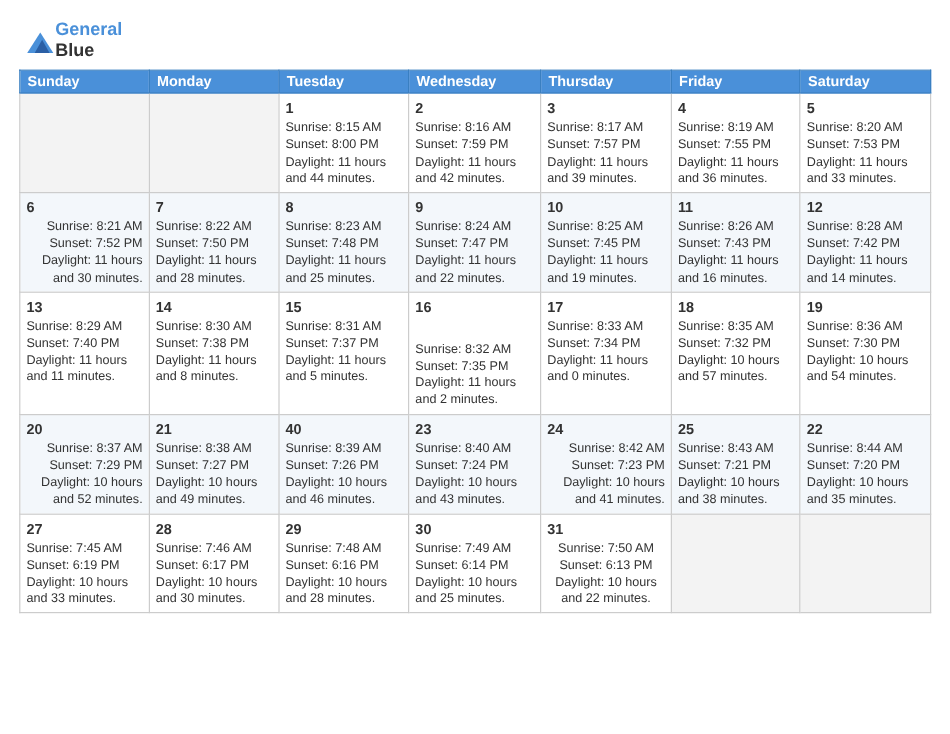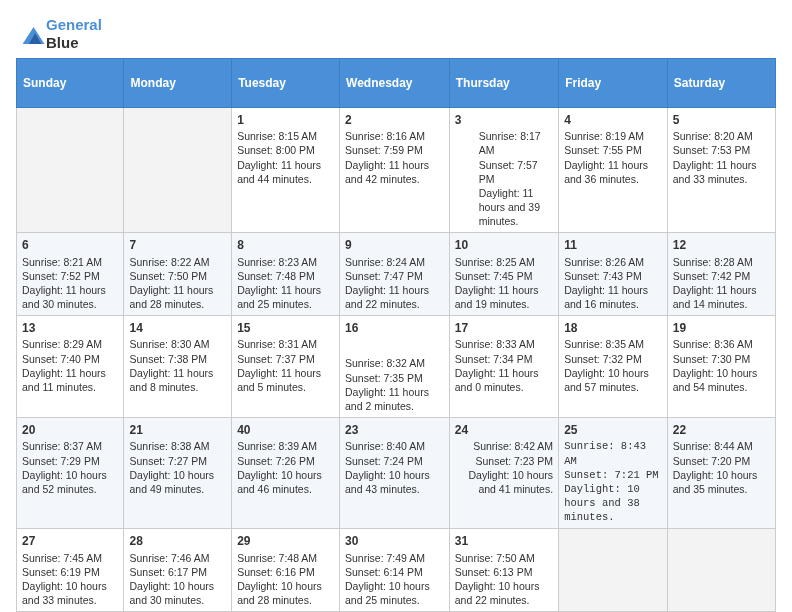--- a/index.html
+++ b/index.html
@@ -57,21 +57,21 @@
     .calendar {
       width: 100%;
       border-collapse: collapse;
       margin-top: 6px;
       font-size: 11px;
     }
     .calendar thead tr th {
       background: #4a90d9;
       color: #fff;
       text-align: left;
-      padding: 17px 6px;
+      padding: 2px 6px;
       font-size: 12px;
       font-weight: bold;
       border: 1px solid #3a7fc1;
     }
     .calendar tbody tr td {
       border: 1px solid #ccc;
       vertical-align: top;
       padding: 4px 5px;
       min-height: 70px;
       width: 113px;
@@ -145,41 +145,41 @@
 Daylight: 11 hours and 44 minutes.</div>
           </td>
           <td>
             <span class="day-num">2</span>
             <div class="day-info" style="white-space: pre-line;">Sunrise: 8:16 AM
 Sunset: 7:59 PM
 Daylight: 11 hours and 42 minutes.</div>
           </td>
           <td>
             <span class="day-num">3</span>
-            <div class="day-info" style="white-space: pre-line; margin-left: 24px;">Sunrise: 8:17 AM
+            <div class="day-info" style="white-space: pre-line;">Sunrise: 8:17 AM
 Sunset: 7:57 PM
 Daylight: 11 hours and 39 minutes.</div>
           </td>
           <td>
             <span class="day-num">4</span>
             <div class="day-info" style="white-space: pre-line;">Sunrise: 8:19 AM
 Sunset: 7:55 PM
 Daylight: 11 hours and 36 minutes.</div>
           </td>
           <td>
             <span class="day-num">5</span>
             <div class="day-info" style="white-space: pre-line;">Sunrise: 8:20 AM
 Sunset: 7:53 PM
 Daylight: 11 hours and 33 minutes.</div>
           </td>
         </tr>
         <tr>
           <td>
             <span class="day-num">6</span>
-            <div class="day-info" style="white-space: pre-line;">Sunrise: 8:21 AM
+            <div class="day-info" style="white-space: pre-line; text-align: right;">Sunrise: 8:21 AM
 Sunset: 7:52 PM
 Daylight: 11 hours and 30 minutes.</div>
           </td>
           <td>
             <span class="day-num">7</span>
             <div class="day-info" style="white-space: pre-line;">Sunrise: 8:22 AM
 Sunset: 7:50 PM
 Daylight: 11 hours and 28 minutes.</div>
           </td>
           <td>
@@ -253,21 +253,21 @@
           <td>
             <span class="day-num">19</span>
             <div class="day-info" style="white-space: pre-line;">Sunrise: 8:36 AM
 Sunset: 7:30 PM
 Daylight: 10 hours and 54 minutes.</div>
           </td>
         </tr>
         <tr>
           <td>
             <span class="day-num">20</span>
-            <div class="day-info" style="white-space: pre-line;">Sunrise: 8:37 AM
+            <div class="day-info" style="white-space: pre-line; text-align: right;">Sunrise: 8:37 AM
 Sunset: 7:29 PM
 Daylight: 10 hours and 52 minutes.</div>
           </td>
           <td>
             <span class="day-num">21</span>
             <div class="day-info" style="white-space: pre-line;">Sunrise: 8:38 AM
 Sunset: 7:27 PM
 Daylight: 10 hours and 49 minutes.</div>
           </td>
           <td>
@@ -283,21 +283,21 @@
 Daylight: 10 hours and 43 minutes.</div>
           </td>
           <td>
             <span class="day-num">24</span>
             <div class="day-info" style="white-space: pre-line; text-align: right;">Sunrise: 8:42 AM
 Sunset: 7:23 PM
 Daylight: 10 hours and 41 minutes.</div>
           </td>
           <td>
             <span class="day-num">25</span>
-            <div class="day-info" style="white-space: pre-line; font-family: Liberation Mono, monospace;">Sunrise: 8:43 AM
+            <div class="day-info" style="white-space: pre-line;">Sunrise: 8:43 AM
 Sunset: 7:21 PM
 Daylight: 10 hours and 38 minutes.</div>
           </td>
           <td>
             <span class="day-num">22</span>
             <div class="day-info" style="white-space: pre-line;">Sunrise: 8:44 AM
 Sunset: 7:20 PM
 Daylight: 10 hours and 35 minutes.</div>
           </td>
         </tr>
@@ -321,21 +321,21 @@
 Daylight: 10 hours and 28 minutes.</div>
           </td>
           <td>
             <span class="day-num">30</span>
             <div class="day-info" style="white-space: pre-line;">Sunrise: 7:49 AM
 Sunset: 6:14 PM
 Daylight: 10 hours and 25 minutes.</div>
           </td>
           <td>
             <span class="day-num">31</span>
-            <div class="day-info" style="white-space: pre-line;">Sunrise: 7:50 AM
+            <div class="day-info" style="white-space: pre-line; text-align: center;">Sunrise: 7:50 AM
 Sunset: 6:13 PM
 Daylight: 10 hours and 22 minutes.</div>
           </td>
           <td class="empty"></td>
           <td class="empty"></td>
         </tr>
       </tbody>
   </table>
 </div>
 

